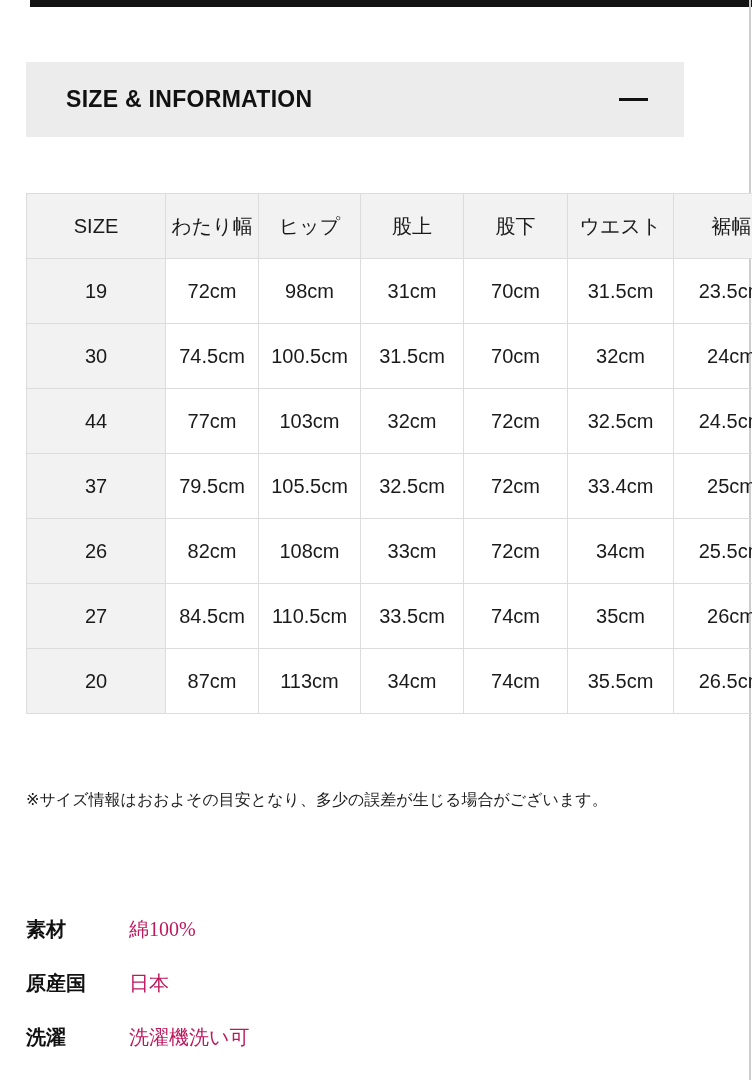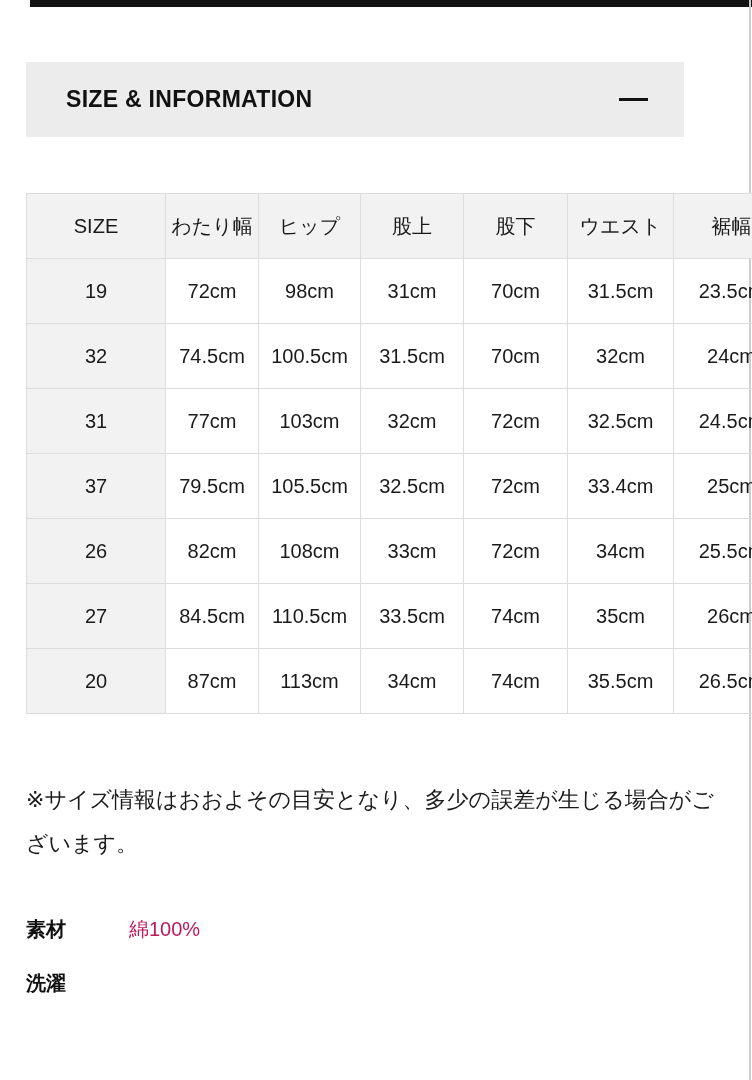--- a/index.html
+++ b/index.html
@@ -66,32 +66,32 @@
   table.size-table th:nth-child(1),table.size-table td:nth-child(1){width:139px;}
   table.size-table th:nth-child(2),table.size-table td:nth-child(2){width:93px;}
   table.size-table th:nth-child(3),table.size-table td:nth-child(3){width:102px;}
   table.size-table th:nth-child(4),table.size-table td:nth-child(4){width:103px;}
   table.size-table th:nth-child(5),table.size-table td:nth-child(5){width:104px;}
   table.size-table th:nth-child(6),table.size-table td:nth-child(6){width:106px;}
   table.size-table th:nth-child(7),table.size-table td:nth-child(7){width:116px;}
   
   .note{
     position:absolute;left:26px;top:778px;width:696px;
-    font-size:22px;line-height:44px;color:#1b1b1b;
+    font-size:16px;line-height:44px;color:#1b1b1b;
     margin:0;
     word-break:break-all;
   }
   
   .info{
     position:absolute;left:26px;top:916px;
   }
   .info-row{
     display:flex;align-items:center;
     margin-bottom:27px;
-    font-size:20px;line-height:27px;
+    font-size:20px;line-height:27px;font-family:Liberation Serif, serif;
   }
   .info-label{
     width:103px;flex:0 0 103px;
     font-weight:700;color:#111;
   }
   .info-value{color:#be185d;}
 </style>
 </head>
 <body>
 
@@ -122,30 +122,30 @@
           <tr>
             <td>19</td>
             <td>72cm</td>
             <td>98cm</td>
             <td>31cm</td>
             <td>70cm</td>
             <td>31.5cm</td>
             <td>23.5cm</td>
           </tr>
           <tr>
-            <td>32</td>
+            <td>30</td>
             <td>74.5cm</td>
             <td>100.5cm</td>
             <td>31.5cm</td>
             <td>70cm</td>
             <td>32cm</td>
             <td>24cm</td>
           </tr>
           <tr>
-            <td>31</td>
+            <td>44</td>
             <td>77cm</td>
             <td>103cm</td>
             <td>32cm</td>
             <td>72cm</td>
             <td>32.5cm</td>
             <td>24.5cm</td>
           </tr>
           <tr>
             <td>37</td>
             <td>79.5cm</td>
@@ -187,17 +187,22 @@
   </div>
 
   <p class="note">※サイズ情報はおおよその目安となり、多少の誤差が生じる場合がございます。</p>
 
   <div class="info">
     <div class="info-row">
       <span class="info-label">素材</span>
       <span class="info-value">綿100%</span>
     </div>
     <div class="info-row">
+      <span class="info-label">原産国</span>
+      <span class="info-value">日本</span>
+    </div>
+    <div class="info-row">
       <span class="info-label">洗濯</span>
+      <span class="info-value">洗濯機洗い可</span>
     </div>
   </div>
 
 </div>
 
 </body></html>

